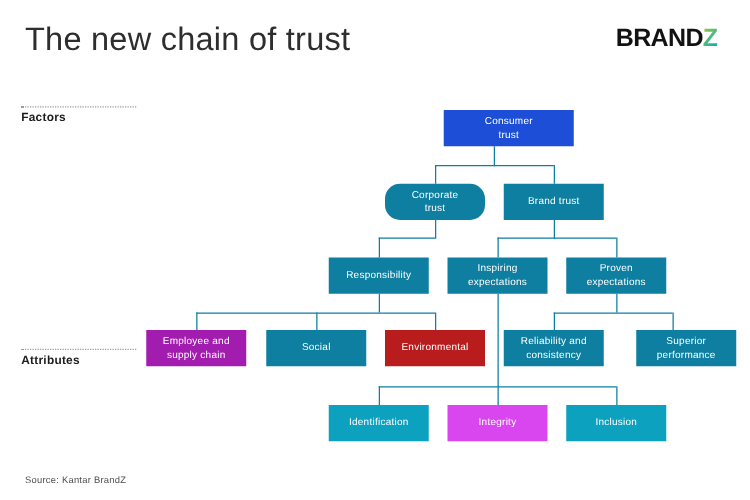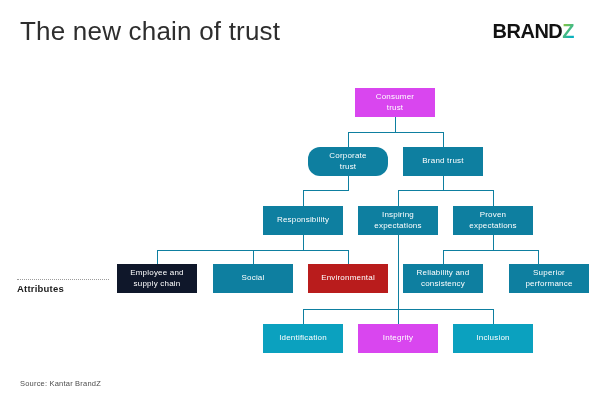--- a/index.html
+++ b/index.html
@@ -86,20 +86,24 @@
 <body>
 
 <div class="page">
 
   <h1 class="title">The new chain of trust</h1>
 
   <div class="logo">
     <span>BRAND</span><span class="logo-z">Z</span>
   </div>
 
+  <div class="row-label factors-group">
+    <div class="dots"></div>
+    <div class="row-label-text">Factors</div>
+  </div>
 
   <div class="row-label attributes-group">
     <div class="dots"></div>
     <div class="row-label-text">Attributes</div>
   </div>
 
   <div class="tree">
       <div class="connector" style="left: 395px; top: 117px; width: 1px; height: 16px; background: rgb(14, 127, 160);"></div>
       <div class="connector" style="left: 348px; top: 132px; width: 95px; height: 1px; background: rgb(14, 127, 160);"></div>
       <div class="connector" style="left: 348px; top: 132px; width: 1px; height: 15px; background: rgb(14, 127, 160);"></div>
@@ -117,31 +121,31 @@
       <div class="connector" style="left: 253px; top: 250px; width: 1px; height: 14px; background: rgb(14, 127, 160);"></div>
       <div class="connector" style="left: 348px; top: 250px; width: 1px; height: 14px; background: rgb(14, 127, 160);"></div>
       <div class="connector" style="left: 493px; top: 235px; width: 1px; height: 15px; background: rgb(14, 127, 160);"></div>
       <div class="connector" style="left: 443px; top: 250px; width: 95px; height: 1px; background: rgb(14, 127, 160);"></div>
       <div class="connector" style="left: 443px; top: 250px; width: 1px; height: 14px; background: rgb(14, 127, 160);"></div>
       <div class="connector" style="left: 538px; top: 250px; width: 1px; height: 14px; background: rgb(14, 127, 160);"></div>
       <div class="connector" style="left: 398px; top: 235px; width: 1px; height: 89px; background: rgb(14, 127, 160);"></div>
       <div class="connector" style="left: 303px; top: 309px; width: 190px; height: 1px; background: rgb(14, 127, 160);"></div>
       <div class="connector" style="left: 303px; top: 309px; width: 1px; height: 15px; background: rgb(14, 127, 160);"></div>
       <div class="connector" style="left: 493px; top: 309px; width: 1px; height: 15px; background: rgb(14, 127, 160);"></div>
-      <div class="node" style="left: 355px; top: 88px; width: 80px; height: 29px; background: #d946ef;">Consumer
+      <div class="node" style="left: 355px; top: 88px; width: 104px; height: 29px; background: #1d4ed8;">Consumer
 trust</div>
       <div class="node" style="left: 308px; top: 147px; width: 80px; height: 29px; background: rgb(14, 127, 160); border-radius: 12px;">Corporate
 trust</div>
       <div class="node" style="left: 403px; top: 147px; width: 80px; height: 29px; background: rgb(14, 127, 160);">Brand trust</div>
       <div class="node" style="left: 263px; top: 206px; width: 80px; height: 29px; background: rgb(14, 127, 160);">Responsibility</div>
       <div class="node" style="left: 358px; top: 206px; width: 80px; height: 29px; background: rgb(14, 127, 160);">Inspiring
 expectations</div>
       <div class="node" style="left: 453px; top: 206px; width: 80px; height: 29px; background: rgb(14, 127, 160);">Proven
 expectations</div>
-      <div class="node" style="left: 117px; top: 264px; width: 80px; height: 29px; background: #0f172a;">Employee and
+      <div class="node" style="left: 117px; top: 264px; width: 80px; height: 29px; background: #a21caf;">Employee and
 supply chain</div>
       <div class="node" style="left: 213px; top: 264px; width: 80px; height: 29px; background: rgb(14, 127, 160);">Social</div>
       <div class="node" style="left: 308px; top: 264px; width: 80px; height: 29px; background: #b91c1c;">Environmental</div>
       <div class="node" style="left: 403px; top: 264px; width: 80px; height: 29px; background: rgb(14, 127, 160);">Reliability and
 consistency</div>
       <div class="node" style="left: 509px; top: 264px; width: 80px; height: 29px; background: rgb(14, 127, 160);">Superior
 performance</div>
       <div class="node" style="left: 263px; top: 324px; width: 80px; height: 29px; background: rgb(11, 161, 191);">Identification</div>
       <div class="node" style="left: 358px; top: 324px; width: 80px; height: 29px; background: #d946ef;">Integrity</div>
       <div class="node" style="left: 453px; top: 324px; width: 80px; height: 29px; background: rgb(11, 161, 191);">Inclusion</div>

